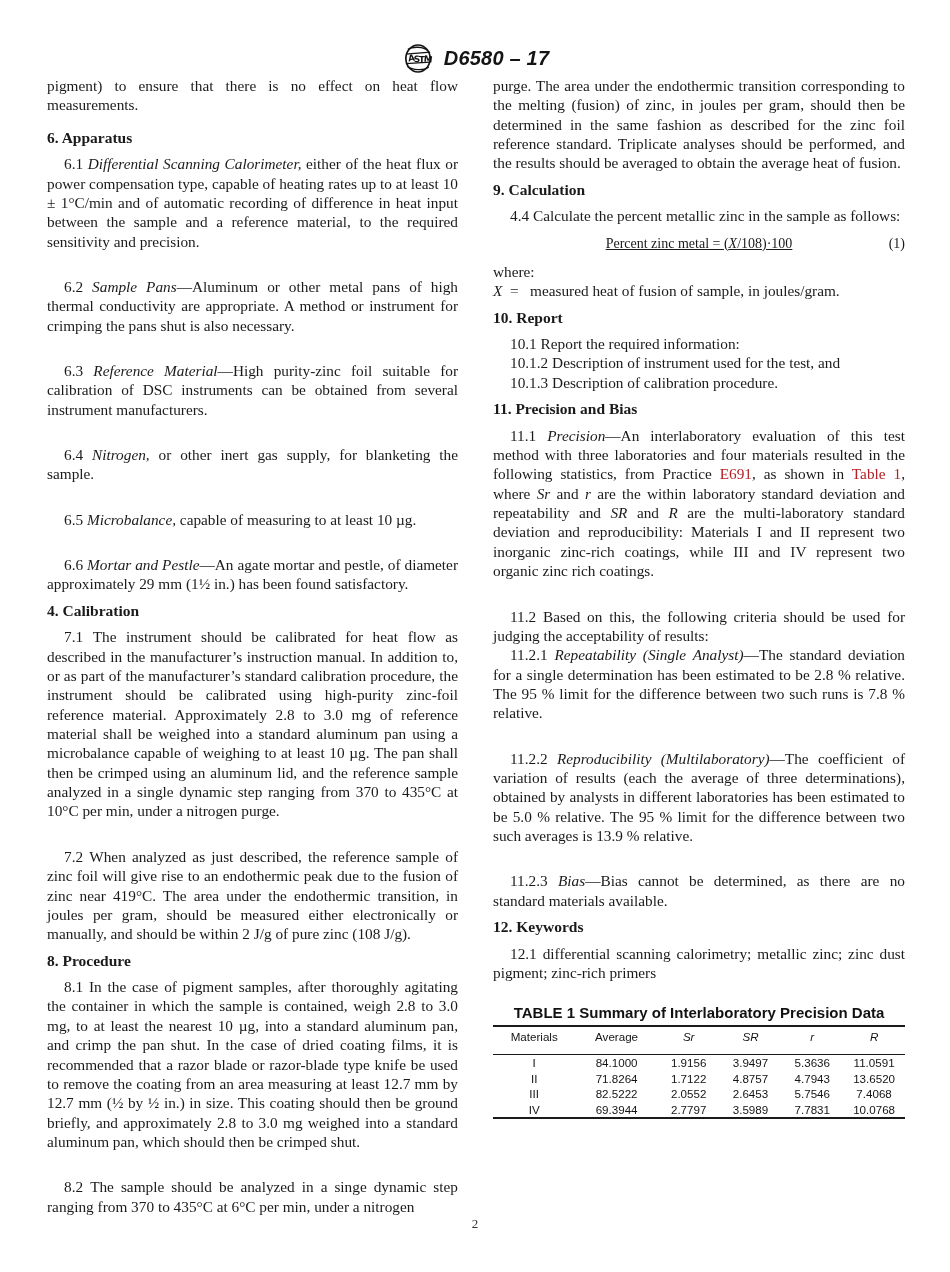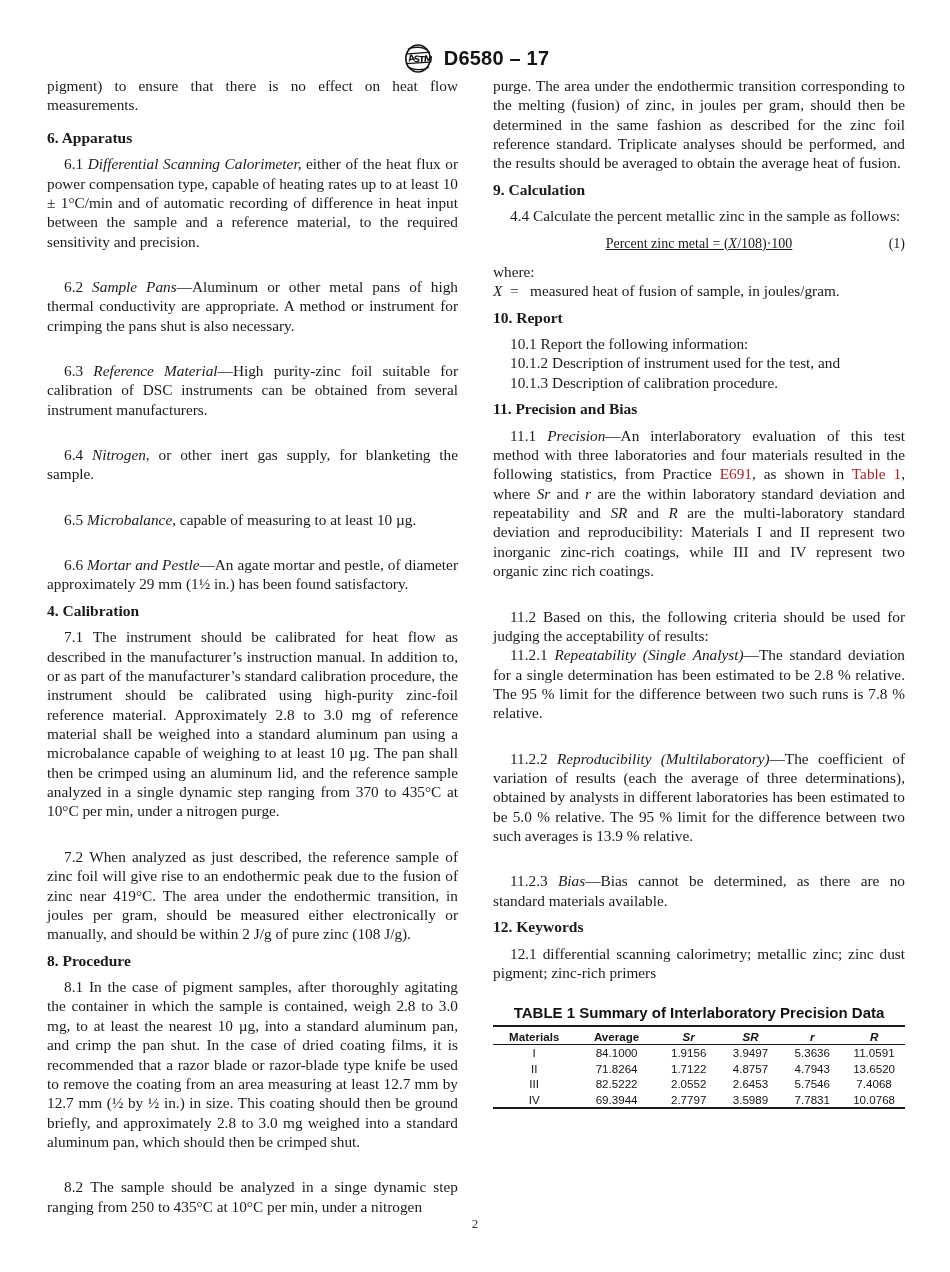--- a/index.html
+++ b/index.html
@@ -31,20 +31,21 @@
     width: 34px;
     height: 29px;
     display: block;
   }
   .designation {
     font-family: "Liberation Sans", "DejaVu Sans", sans-serif;
     font-weight: bold;
     font-size: 20px;
     letter-spacing: 0.2px;
     color: #141414;
+    font-style: italic;
   }
 
   
   .columns {
     position: absolute;
     top: 76px;
     left: 47px;
     width: 858px;
     height: 1070px;
     display: flex;
@@ -131,22 +132,22 @@
     color: #121212;
   }
   table.precision {
     border-collapse: collapse;
     width: 412px;
     font-family: "Liberation Sans", "DejaVu Sans", sans-serif;
     font-size: 11.6px;
     color: #141414;
   }
   table.precision thead th {
-    font-weight: bold;
-    padding: 3px 0 1px 0;
+    font-weight: normal;
+    padding: 3px 0 11px 0;
     text-align: center;
   }
   table.precision thead th.stat { font-style: italic; }
   table.precision tbody td {
     padding: 1.2px 0;
     text-align: center;
   }
   .rule-top   { border-top: 2.1px solid #1a1a1a; }
   .rule-mid   { border-top: 1.1px solid #1a1a1a; }
   .rule-bot   { border-top: 2.1px solid #1a1a1a; }
@@ -231,21 +232,21 @@
       <span>7.2</span><span>&nbsp;</span><span>When analyzed as just described, the reference sample of zinc foil will give rise to an endothermic peak due to the fusion of zinc near 419°C. The area under the endothermic transition, in joules per gram, should be measured either electronically or manually, and should be within 2 J/g of pure zinc (108 J/g).</span>
     </p>
 
     <h2 class="section">8.  Procedure</h2>
 
     <p class="indent">
       <span>8.1</span><span>&nbsp;</span><span>In the case of pigment samples, after thoroughly agitating the container in which the sample is contained, weigh 2.8 to 3.0 mg, to at least the nearest 10 µg, into a standard aluminum pan, and crimp the pan shut. In the case of dried coating films, it is recommended that a razor blade or razor-blade type knife be used to remove the coating from an area measuring at least 12.7 mm by 12.7 mm (½ by ½ in.) in size. This coating should then be ground briefly, and approximately 2.8 to 3.0 mg weighed into a standard aluminum pan, which should then be crimped shut.</span>
     </p>
 
     <p class="indent">
-      <span>8.2</span><span>&nbsp;</span><span>The sample should be analyzed in a singe dynamic step ranging from 250 to 435°C at 10°C per min, under a nitrogen</span>
+      <span>8.2</span><span>&nbsp;</span><span>The sample should be analyzed in a singe dynamic step ranging from 370 to 435°C at 6°C per min, under a nitrogen</span>
     </p>
 
   </div>
 
   <div class="col">
 
     <p>purge. The area under the endothermic transition corresponding to the melting (fusion) of zinc, in joules per gram, should then be determined in the same fashion as described for the zinc foil reference standard. Triplicate analyses should be performed, and the results should be averaged to obtain the average heat of fusion.</p>
 
     <h2 class="section">9.  Calculation</h2>
 
@@ -263,21 +264,21 @@
       <div class="row">
         <span class="sym">X</span>
         <span class="eq">=</span>
         <span>measured heat of fusion of sample, in joules/gram.</span>
       </div>
     </div>
 
     <h2 class="section">10.  Report</h2>
 
     <p class="indent tight">
-      <span>10.1</span><span>&nbsp;</span><span>Report the following information:</span>
+      <span>10.1</span><span>&nbsp;</span><span>Report the required information:</span>
     </p>
     <p class="indent tight">
       <span>10.1.2</span><span>&nbsp;</span><span>Description of instrument used for the test, and</span>
     </p>
     <p class="indent tight">
       <span>10.1.3</span><span>&nbsp;</span><span>Description of calibration procedure.</span>
     </p>
 
     <h2 class="section">11.  Precision and Bias</h2>
 

